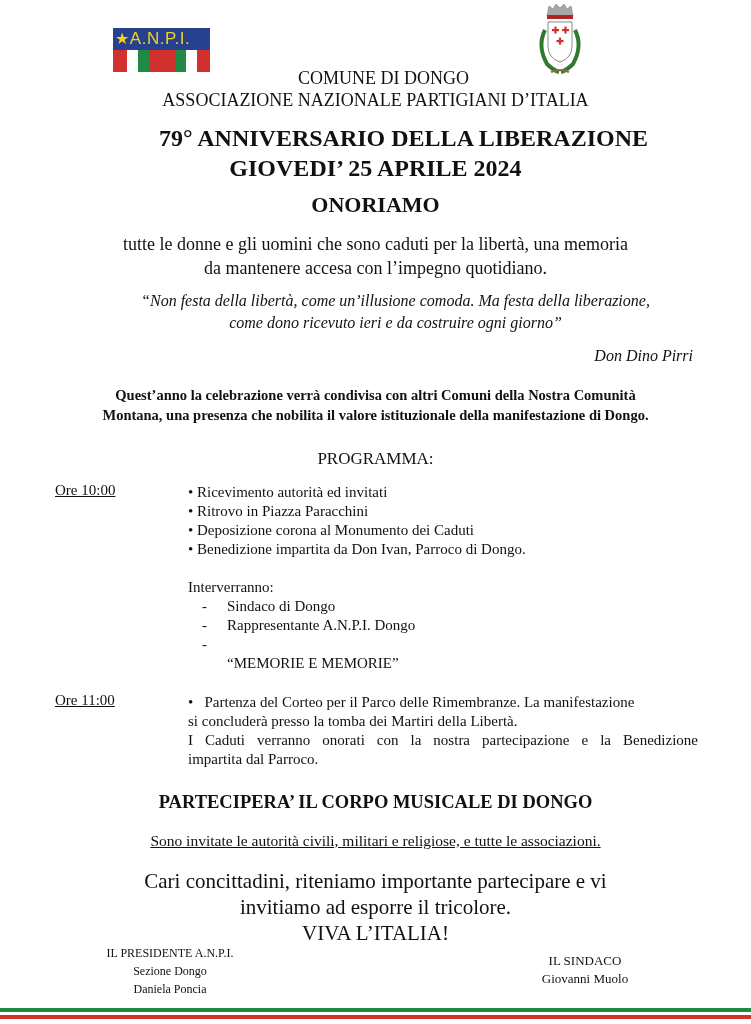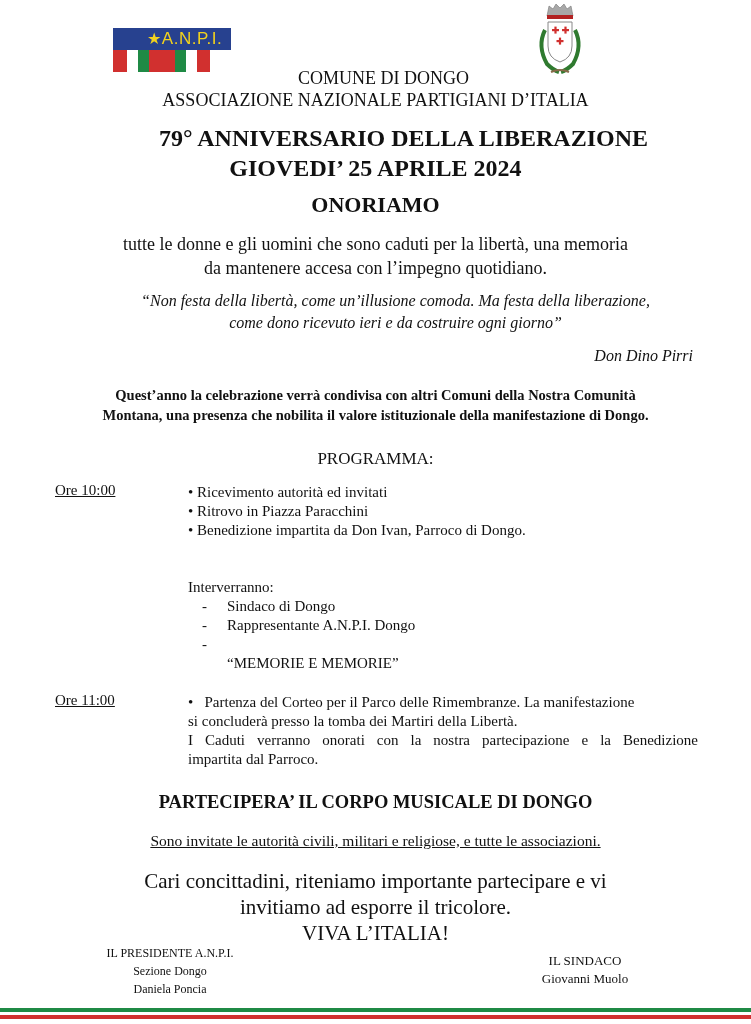--- a/index.html
+++ b/index.html
@@ -3,22 +3,22 @@
 <meta charset="utf-8">
 <style>
   html, body { margin:0; padding:0; background:#ffffff; }
   body { width:751px; height:1024px; position:relative; overflow:hidden;
          font-family:"Liberation Serif", serif; color:#111; }
   .abs { position:absolute; }
   .center { left:0; width:751px; text-align:center; }
 
   
   #anpi-logo { left:113px; top:28px; width:97px; height:44px; }
-  #anpi-logo .top { position:absolute; left:0; top:0; width:86px; height:22px; background:#27418f;
-     color:#f2d21d; font-family:"Liberation Sans", sans-serif; font-size:17px; line-height:22px; letter-spacing:0.5px;padding-left:32px; }
+  #anpi-logo .top { position:absolute; left:0; top:0; width:97px; height:22px; background:#27418f;
+     color:#f2d21d; font-family:"Liberation Sans", sans-serif; font-size:17px; line-height:22px; letter-spacing:0.5px; }
   #anpi-logo .top .star { color:#f2d21d; font-size:16px; margin-left:2px; }
   #anpi-logo .bottom { position:absolute; left:0; top:22px; width:97px; height:22px; display:flex; }
   #anpi-logo .bottom div { height:22px; }
 
   #crest { left:531px; top:2px; width:58px; height:80px; }
 
   .t1 { top:67px; font-size:18px; line-height:22px;padding-left:8px; }
   .t2 { top:89px; font-size:18px; line-height:22px; }
   .h1 { top:124px; font-size:24px; font-weight:bold; line-height:28px;margin-left:28px; }
   .h2 { top:154px; font-size:24px; font-weight:bold; line-height:28px; }
@@ -107,20 +107,21 @@
   <div>Quest’anno la celebrazione verrà condivisa con altri Comuni della Nostra Comunità</div>
   <div>Montana, una presenza che nobilita il valore istituzionale della manifestazione di Dongo.</div>
 </div>
 
 <div class="abs center program-title">PROGRAMMA:</div>
 
 <div class="abs time" style="top:482px">Ore 10:00</div>
 <div class="abs items" style="top:483px">
   <div>• Ricevimento autorità ed invitati</div>
   <div>• Ritrovo in Piazza Paracchini</div>
+  <div>• Deposizione corona al Monumento dei Caduti</div>
   <div>• Benedizione impartita da Don Ivan, Parroco di Dongo.</div>
 </div>
 
 <div class="abs sub" style="top:578px">
   <div>Interverranno:</div>
   <div class="row">
     <span class="dash">-</span>
     <span class="txt">Sindaco di Dongo</span>
   </div>
   <div class="row">

